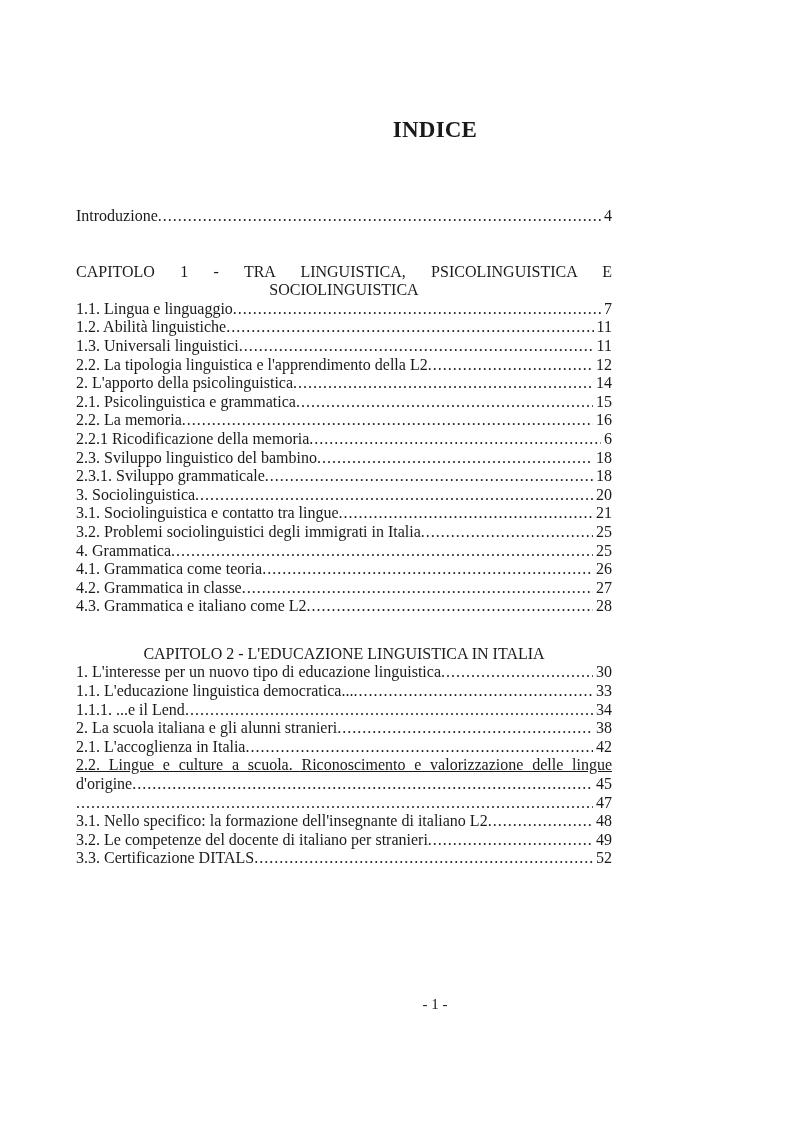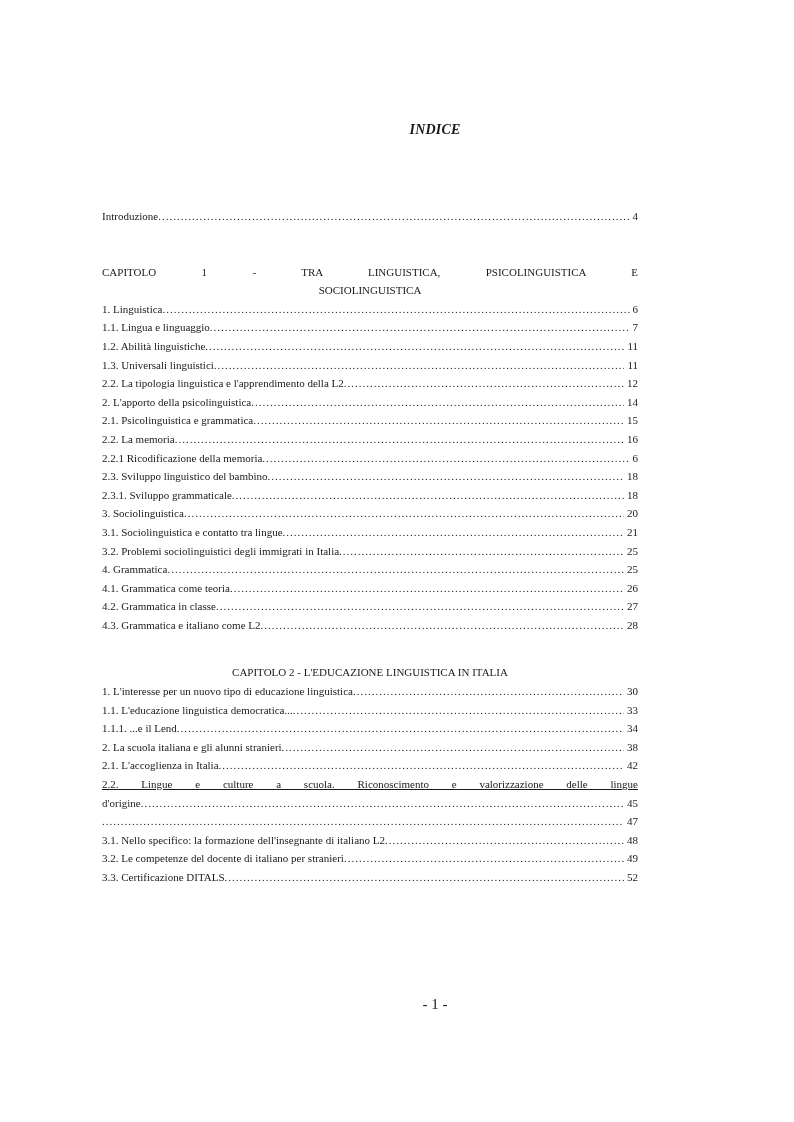--- a/index.html
+++ b/index.html
@@ -14,30 +14,29 @@
     background: #ffffff;
     font-family: "Liberation Serif", "DejaVu Serif", serif;
     color: #1a1a1a;
     overflow: hidden;
   }
   .doc-title {
     margin: 0 0 0 181px;
     padding-top: 119px;
     width: 508px;
     text-align: center;
-    font-size: 14px;
+    font-size: 23px;
     line-height: 22px;
     font-weight: bold;
     letter-spacing: 0.2px;
-    font-style: italic;
   }
   .content {
-    margin-left: 102px;
+    margin-left: 76px;
     width: 536px;
-    font-size: 11px;
+    font-size: 16px;
     line-height: 18.6px;
   }
   .toc-row {
     display: flex;
     align-items: baseline;
   }
   .toc-row .t {
     flex: 0 1 auto;
     white-space: nowrap;
   }
@@ -101,25 +100,20 @@
       <span class="t">Introduzione</span>
       <span class="leader"></span>
       <span class="pg">4</span>
     </div>
 
     <div id="sections">
         <section class="toc-section">
           <div class="heading-line stretch">CAPITOLO 1 - TRA LINGUISTICA, PSICOLINGUISTICA E</div>
           <div class="heading-line">SOCIOLINGUISTICA</div>
           <div class="toc-row">
-            <span class="t">1. Linguistica</span>
-            <span class="leader"></span>
-            <span class="pg">6</span>
-          </div>
-          <div class="toc-row">
             <span class="t">1.1. Lingua e linguaggio</span>
             <span class="leader"></span>
             <span class="pg">7</span>
           </div>
           <div class="toc-row">
             <span class="t">1.2. Abilità linguistiche</span>
             <span class="leader"></span>
             <span class="pg">11</span>
           </div>
           <div class="toc-row">

